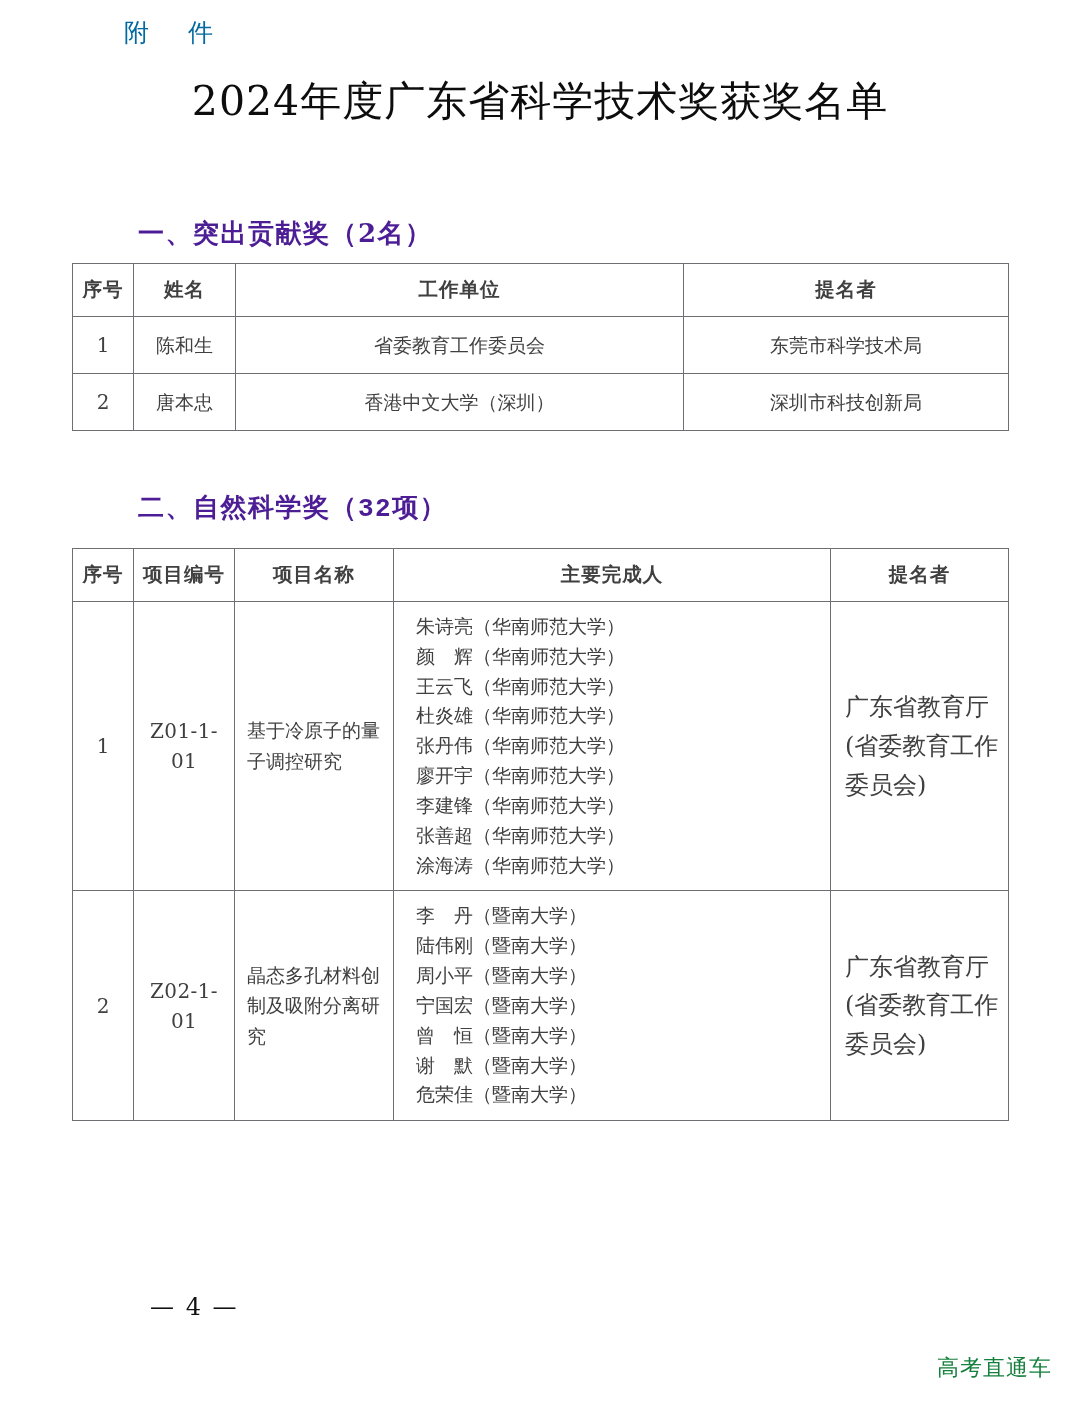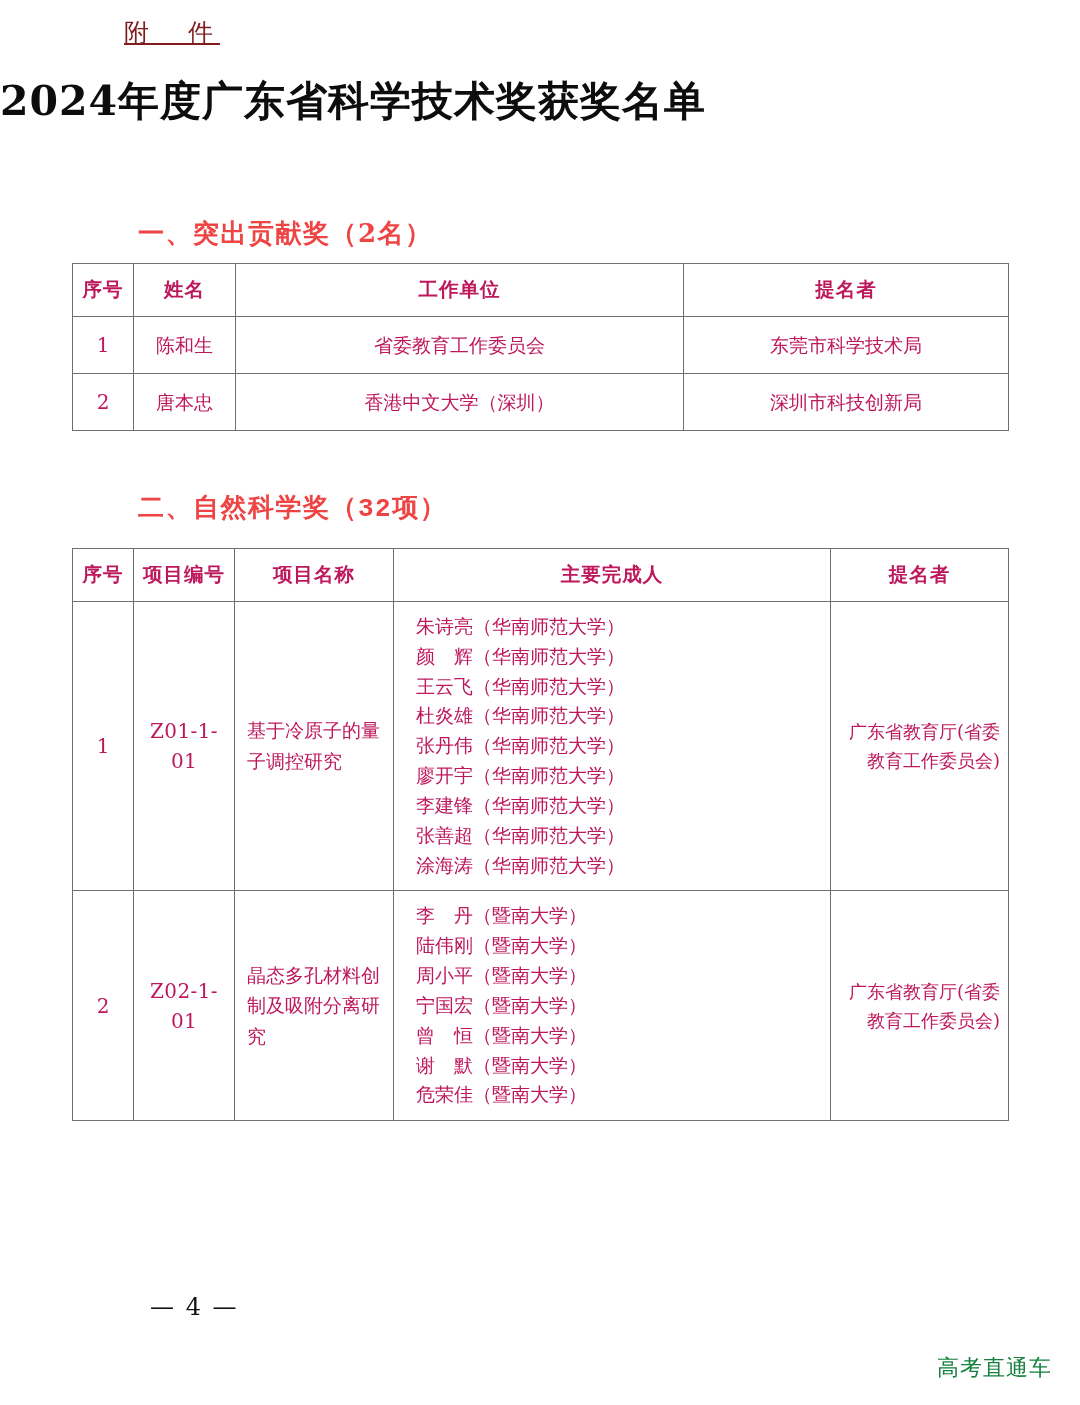--- a/index.html
+++ b/index.html
@@ -23,44 +23,43 @@
 
   
   .attach-label {
     position: absolute;
     left: 124px;
     top: 16px;
     font-size: 25px;
     letter-spacing: 7px;
     font-family: "DejaVu Sans", "Liberation Sans", sans-serif;
     font-weight: 400;
-    color: #7f1d1d;
-    text-decoration: underline;
+    color: #0369a1;
   }
 
   
   .doc-title {
     position: absolute;
     left: 0;
     right: 0;
     top: 74px;
-    text-align: left;
+    text-align: center;
     font-size: 41px;
-    font-weight: 700;
+    font-weight: 400;
     letter-spacing: 1px;
     color: #0d0d0d;
     font-family: "DejaVu Serif", "Liberation Serif", serif;
   }
 
   
   .section-heading {
     position: absolute;
     font-size: 26px;
     font-weight: 700;
-    color: #ef4444;
+    color: #4c1d95;
     letter-spacing: 1.5px;
     font-family: "DejaVu Serif", "Liberation Serif", serif;
     white-space: nowrap;
   }
   #sec1-heading { left: 138px; top: 216px; }
   #sec2-heading { left: 138px; top: 490px; font-family: Liberation Mono, monospace; }
 
   
   .doc-table {
     position: absolute;
@@ -78,21 +77,21 @@
     padding: 0;
     font-weight: 400;
     vertical-align: middle;
   }
 
   .cell {
     padding: 6px 8px;
     font-size: 19px;
     line-height: 1.5;
     text-align: center;
-    color: #be185d;
+    color: #404040;
     font-family: "DejaVu Serif", "Liberation Serif", serif;
   }
   .cell.head {
     font-weight: 700;
     letter-spacing: 1px;
     font-size: 19.5px;
   }
   .cell.num {
     font-size: 20px;
     font-family: "DejaVu Serif", "Liberation Serif", serif;
@@ -102,25 +101,25 @@
     letter-spacing: 0.4px;
   }
   .cell.proj-name {
     text-align: left;
     padding-left: 12px;
     padding-right: 10px;
     line-height: 1.62;
     font-size: 19px;
   }
   .cell.nominator {
-    text-align: right;
+    text-align: left;
     padding-left: 14px;
     padding-right: 8px;
     line-height: 1.62;
-    font-size: 18px;
+    font-size: 24px;
   }
 
   .rowhead-award {
     text-align: left;
     padding: 9px 0 9px 14px;
     font-size: 21px;
     font-weight: 700;
     letter-spacing: 0.5px;
   }
 

